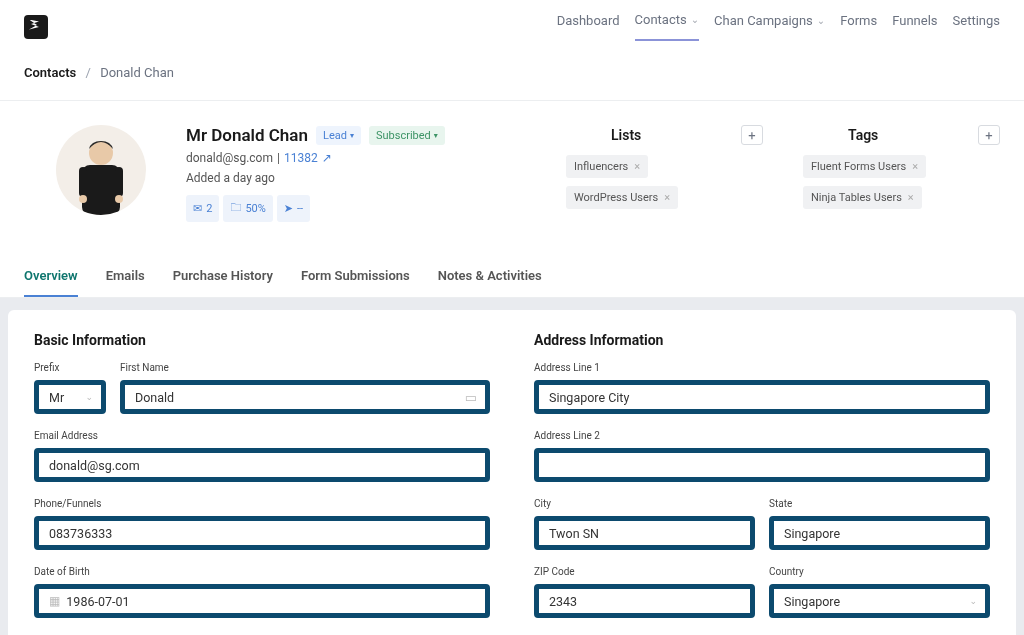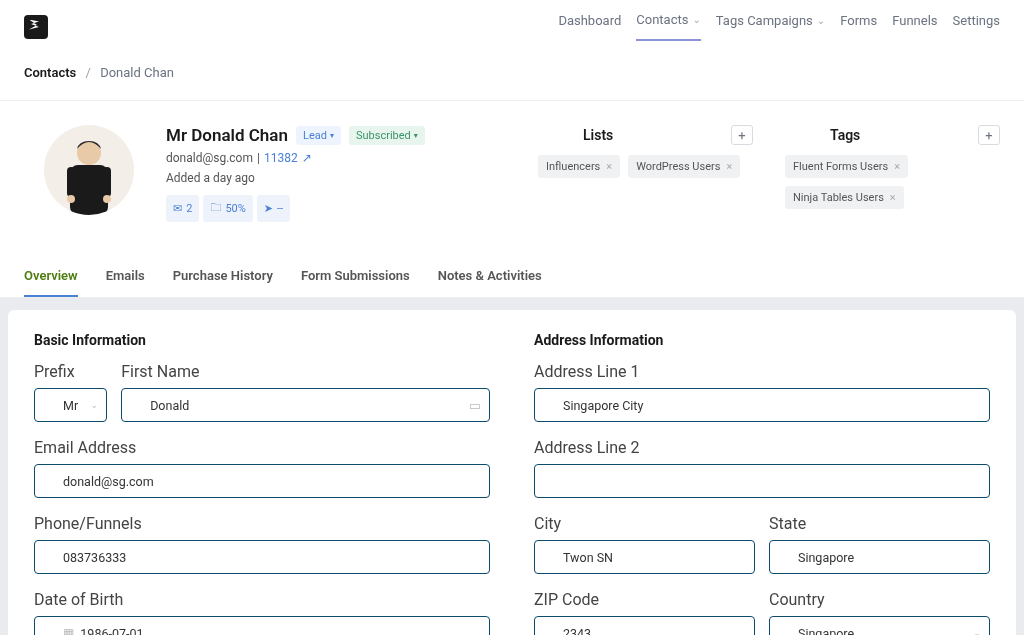--- a/index.html
+++ b/index.html
@@ -8,21 +8,21 @@
 .logo { width: 24px; height: 24px; background: #1a1a1a; border-radius: 4px; position: relative; }
 .logo::after { content:""; position:absolute; top:5px; left:5px; width:10px; height:10px; background:#fff; clip-path: polygon(0 0, 100% 20%, 20% 45%, 100% 75%, 0 100%, 80% 55%); }
 .nav { display:flex; gap:15px; margin-left:auto; }
 .nav-item { color:#6b7280; font-size:13px; cursor:pointer; display:flex; align-items:center; gap:4px; padding-bottom:12px; }
 .nav-item.active { border-bottom:2px solid #8b93d8; }
 .chev { font-size:10px; opacity:.6; }
 .breadcrumb { padding: 8px 24px 20px 24px; border-bottom:1px solid #eceef0; font-size:13px; }
 .breadcrumb .bc-strong { font-weight:600; }
 .breadcrumb .sep { color:#9ca3af; margin:0 6px; }
 .breadcrumb .bc-cur { color:#6b7280; }
-.profile-area { display:flex; gap:32px; padding:24px 24px 12px 44px; }
+.profile-area { display:flex; gap:40px; padding:24px 24px 12px 56px; }
 .avatar { width:90px; height:90px; border-radius:50%; background:#f3eee8; display:flex; align-items:flex-end; justify-content:center; overflow:hidden; }
 .avatar svg { width:70px; height:82px; }
 .profile-main { flex:0 0 340px; }
 .titleline { display:flex; align-items:center; gap:8px; flex-wrap:wrap; }
 .titleline h1 { font-size:17px; font-weight:600; }
 .badge { font-size:11px; padding:3px 7px; border-radius:3px; display:inline-flex; align-items:center; gap:3px; cursor:pointer; }
 .badge-lead { background:#eef4fd; color:#4a81d4; }
 .badge-sub { background:#e8f5ee; color:#3d9466; }
 .badge .car { font-size:8px; }
 .emailline { margin-top:6px; font-size:12px; color:#555; display:flex; align-items:center; gap:4px; }
@@ -34,49 +34,49 @@
 .lists-col { flex:1; }
 .tags-col { flex:1; }
 .lt-head { display:flex; align-items:center; margin-bottom:10px;margin-left:45px; }
 .lt-head h3 { font-size:14px; font-weight:600; }
 .plusbtn { margin-left:auto; width:22px; height:20px; border:1px solid #d8dbe0; border-radius:3px; display:flex; align-items:center; justify-content:center; font-size:13px; color:#6b7280; cursor:pointer; }
 .chips { display:flex; flex-wrap:wrap; gap:8px; }
 .chip { background:#f0f1f3; color:#555; font-size:11px; padding:5px 8px; border-radius:3px; display:inline-flex; align-items:center; gap:6px; }
 .chip .x { color:#aaa; font-size:11px; cursor:pointer; }
 .tabs { display:flex; gap:28px; padding:34px 24px 0 24px; border-bottom:1px solid #eceef0; font-size:13px; }
 .tab { color:#555; font-weight:600; padding-bottom:12px; cursor:pointer; }
-.tab.active { color:#4d7c0f; border-bottom:2px solid #4a81d4; }
+.tab.active { color:#0f766e; border-bottom:2px solid #4a81d4; }
 .panel-wrap { background:#e9ebef; padding:12px 8px 0 8px; }
 .panel { background:#fff; border-radius:6px; padding:22px 26px 10px 26px; }
 .cols { display:flex; gap:44px; }
 .col { flex:1; }
 .section-title { font-size:14px; font-weight:700; margin-bottom:14px; }
 .row { display:flex; gap:14px; margin-bottom:16px; }
 .field { flex:1; display:flex; flex-direction:column; }
 .field.prefix { flex:0 0 72px; }
-.label { font-size:16px; color:#444; margin-bottom:7px; }
-.input { border:1px solid #0c4a6e; border-radius:4px; padding:8px 28px; font-size:12.5px; color:#333; background:#fff; width:100%; height:34px; display:flex; align-items:center; position:relative; }
+.label { font-size:10px; color:#444; margin-bottom:7px; }
+.input { border:5px solid #0c4a6e; border-radius:4px; padding:8px 10px; font-size:12.5px; color:#333; background:#fff; width:100%; height:34px; display:flex; align-items:center; position:relative; }
 .input .sel-caret { position:absolute; right:8px; color:#bbb; font-size:9px; }
 .input .date-ic { color:#bbb; margin-right:6px; font-size:12px; }
 .input .card-ic { position:absolute; right:8px; color:#bbb; font-size:13px; }
 .wide { width:100%; }
 </style>
 </head>
 <body>
 
 <div class="topbar">
   <div class="logo"></div>
   <div class="nav">
     <div class="nav-item">Dashboard</div>
     <div class="nav-item active">
         <span>Contacts</span>
         <span class="chev">⌄</span>
       </div>
     <div class="nav-item">
-        <span>Tags Campaigns</span>
+        <span>Chan Campaigns</span>
         <span class="chev">⌄</span>
       </div>
     <div class="nav-item">Forms</div>
     <div class="nav-item">Funnels</div>
     <div class="nav-item">Settings</div>
   </div>
 </div>
 
 <div class="breadcrumb">
   <span class="bc-strong">Contacts</span>

